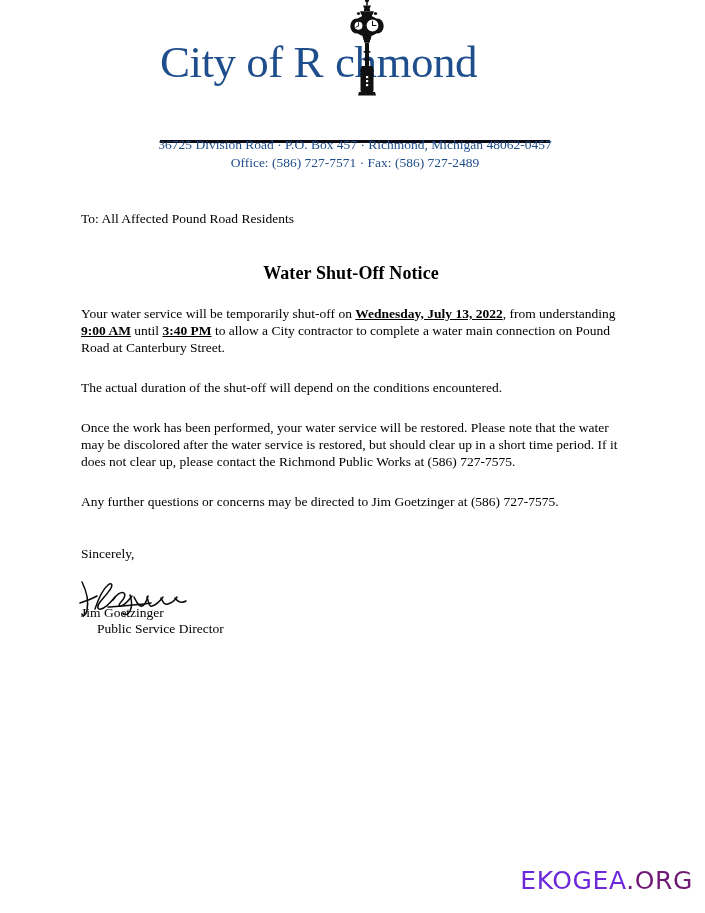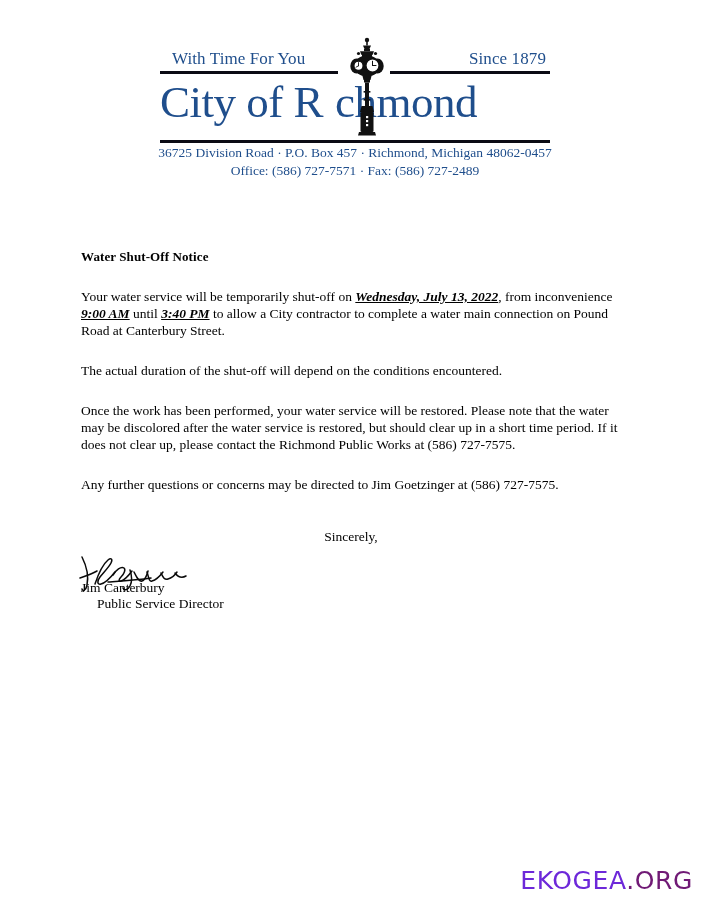--- a/index.html
+++ b/index.html
@@ -83,21 +83,21 @@
     left: 0;
     top: 102px;
     width: 390px;
     height: 3px;
     background: #0b0b14;
   }
 
   .lh-address {
     position: absolute;
     left: -4px;
-    top: 106px;
+    top: 98px;
     width: 398px;
     text-align: center;
     color: #1f4e8c;
     font-size: 13.5px;
     line-height: 18px;
     white-space: nowrap;
   }
 
   
   .doc-body {
@@ -105,33 +105,33 @@
     left: 81px;
     top: 210px;
     width: 540px;
     font-size: 13.5px;
     line-height: 17px;
   }
   .to-line { margin: 0 0 0 0; }
 
   .notice-title {
     margin: 38px 0 0 0;
-    text-align: left;
-    font-size: 13px;
+    text-align: center;
+    font-size: 18px;
     font-weight: bold;
     letter-spacing: .1px;
   }
 
   .salutation { margin: 26px 0 0 0; }
 
   .para { margin: 23px 0 0 0; text-align: left; }
 
-  .em-u { font-weight: bold; text-decoration: underline; font-style: italic; }
-
-  .closing { margin: 35px 0 0 0; text-align: center; }
+  .em-u { font-weight: bold; text-decoration: underline; }
+
+  .closing { margin: 35px 0 8px 0; }
 
   .sig-block {
     position: relative;
     margin: 0;
     height: 62px;
   }
   .signature {
     position: absolute;
     left: -3px;
     top: 6px;
@@ -163,26 +163,20 @@
     white-space: nowrap;
   }
   .wm-name { color: #6d28d9; }
   .wm-tld  { color: #701a75; }
 </style>
 </head>
 <body>
 
 <div class="letterhead">
 
-  <div class="lh-toprow">
-    <div class="lh-tagline">With Time For You</div>
-    <div class="lh-since">Since 1879</div>
-    <div class="lh-rule-left"></div>
-    <div class="lh-rule-right"></div>
-  </div>
 
   <div class="lh-wordrow">
     <div class="lh-word">
       <span>City of R</span><span class="gap">i</span><span>chmond</span>
     </div>
 
     <div class="clock">
       <svg viewBox="0 0 44 100" width="44" height="100" aria-hidden="true">
         <g fill="#111111">
 
@@ -239,25 +233,26 @@
   <div class="lh-rule-bottom"></div>
 
   <div class="lh-address">
     <div>36725 Division Road · P.O. Box 457 · Richmond, Michigan 48062-0457</div>
     <div>Office: (586) 727-7571 · Fax: (586) 727-2489</div>
   </div>
 </div>
 
 <div class="doc-body">
 
+  <p class="to-line">To: All Affected Pound Road Residents</p>
 
   <h1 class="notice-title">Water Shut-Off Notice</h1>
 
 
-  <p class="para"><span>Your water service will be temporarily shut-off on </span><span class="em-u">Wednesday, July 13, 2022</span><span>, from inconvenience </span><span class="em-u">9:00 AM</span><span> until </span><span class="em-u">3:40 PM</span><span> to allow a City contractor to complete a water main connection on Pound Road at Canterbury Street.</span></p>
+  <p class="para"><span>Your water service will be temporarily shut-off on </span><span class="em-u">Wednesday, July 13, 2022</span><span>, from understanding </span><span class="em-u">9:00 AM</span><span> until </span><span class="em-u">3:40 PM</span><span> to allow a City contractor to complete a water main connection on Pound Road at Canterbury Street.</span></p>
 
   <p class="para">The actual duration of the shut-off will depend on the conditions encountered.</p>
 
   <p class="para">Once the work has been performed, your water service will be restored. Please note that the water may be discolored after the water service is restored, but should clear up in a short time period. If it does not clear up, please contact the Richmond Public Works at (586) 727-7575.</p>
 
 
   <p class="para">Any further questions or concerns may be directed to Jim Goetzinger at (586) 727-7575.</p>
 
   <p class="closing">Sincerely,</p>
 
@@ -273,18 +268,18 @@
                    C47 29, 51 24, 54 20"></path>
           <path d="M52 19 C54 25, 54 31, 52 35 C50 39, 46 40, 45 37"></path>
           <path d="M56 21 C59 27, 61 31, 64 30 C67 29, 69 24, 70 20"></path>
           <path d="M69 21 C71 27, 71 31, 74 30 C78 29, 82 25, 85 21"></path>
           <path d="M83 22 C85 26, 86 29, 90 28 C94 27, 97 24, 99 21"></path>
           <path d="M97 22 C100 26, 103 28, 108 25"></path>
           <path d="M30 31 C44 30, 60 29, 73 27"></path>
         </g>
       </svg>
     </div>
-    <div class="sig-name">Jim Canterbury</div>
+    <div class="sig-name">Jim Goetzinger</div>
     <div class="sig-title">Public Service Director</div>
   </div>
 </div>
 
 <div class="watermark"><span class="wm-name">EKOGEA</span><span class="wm-tld">.ORG</span></div>
 
 </body></html>

